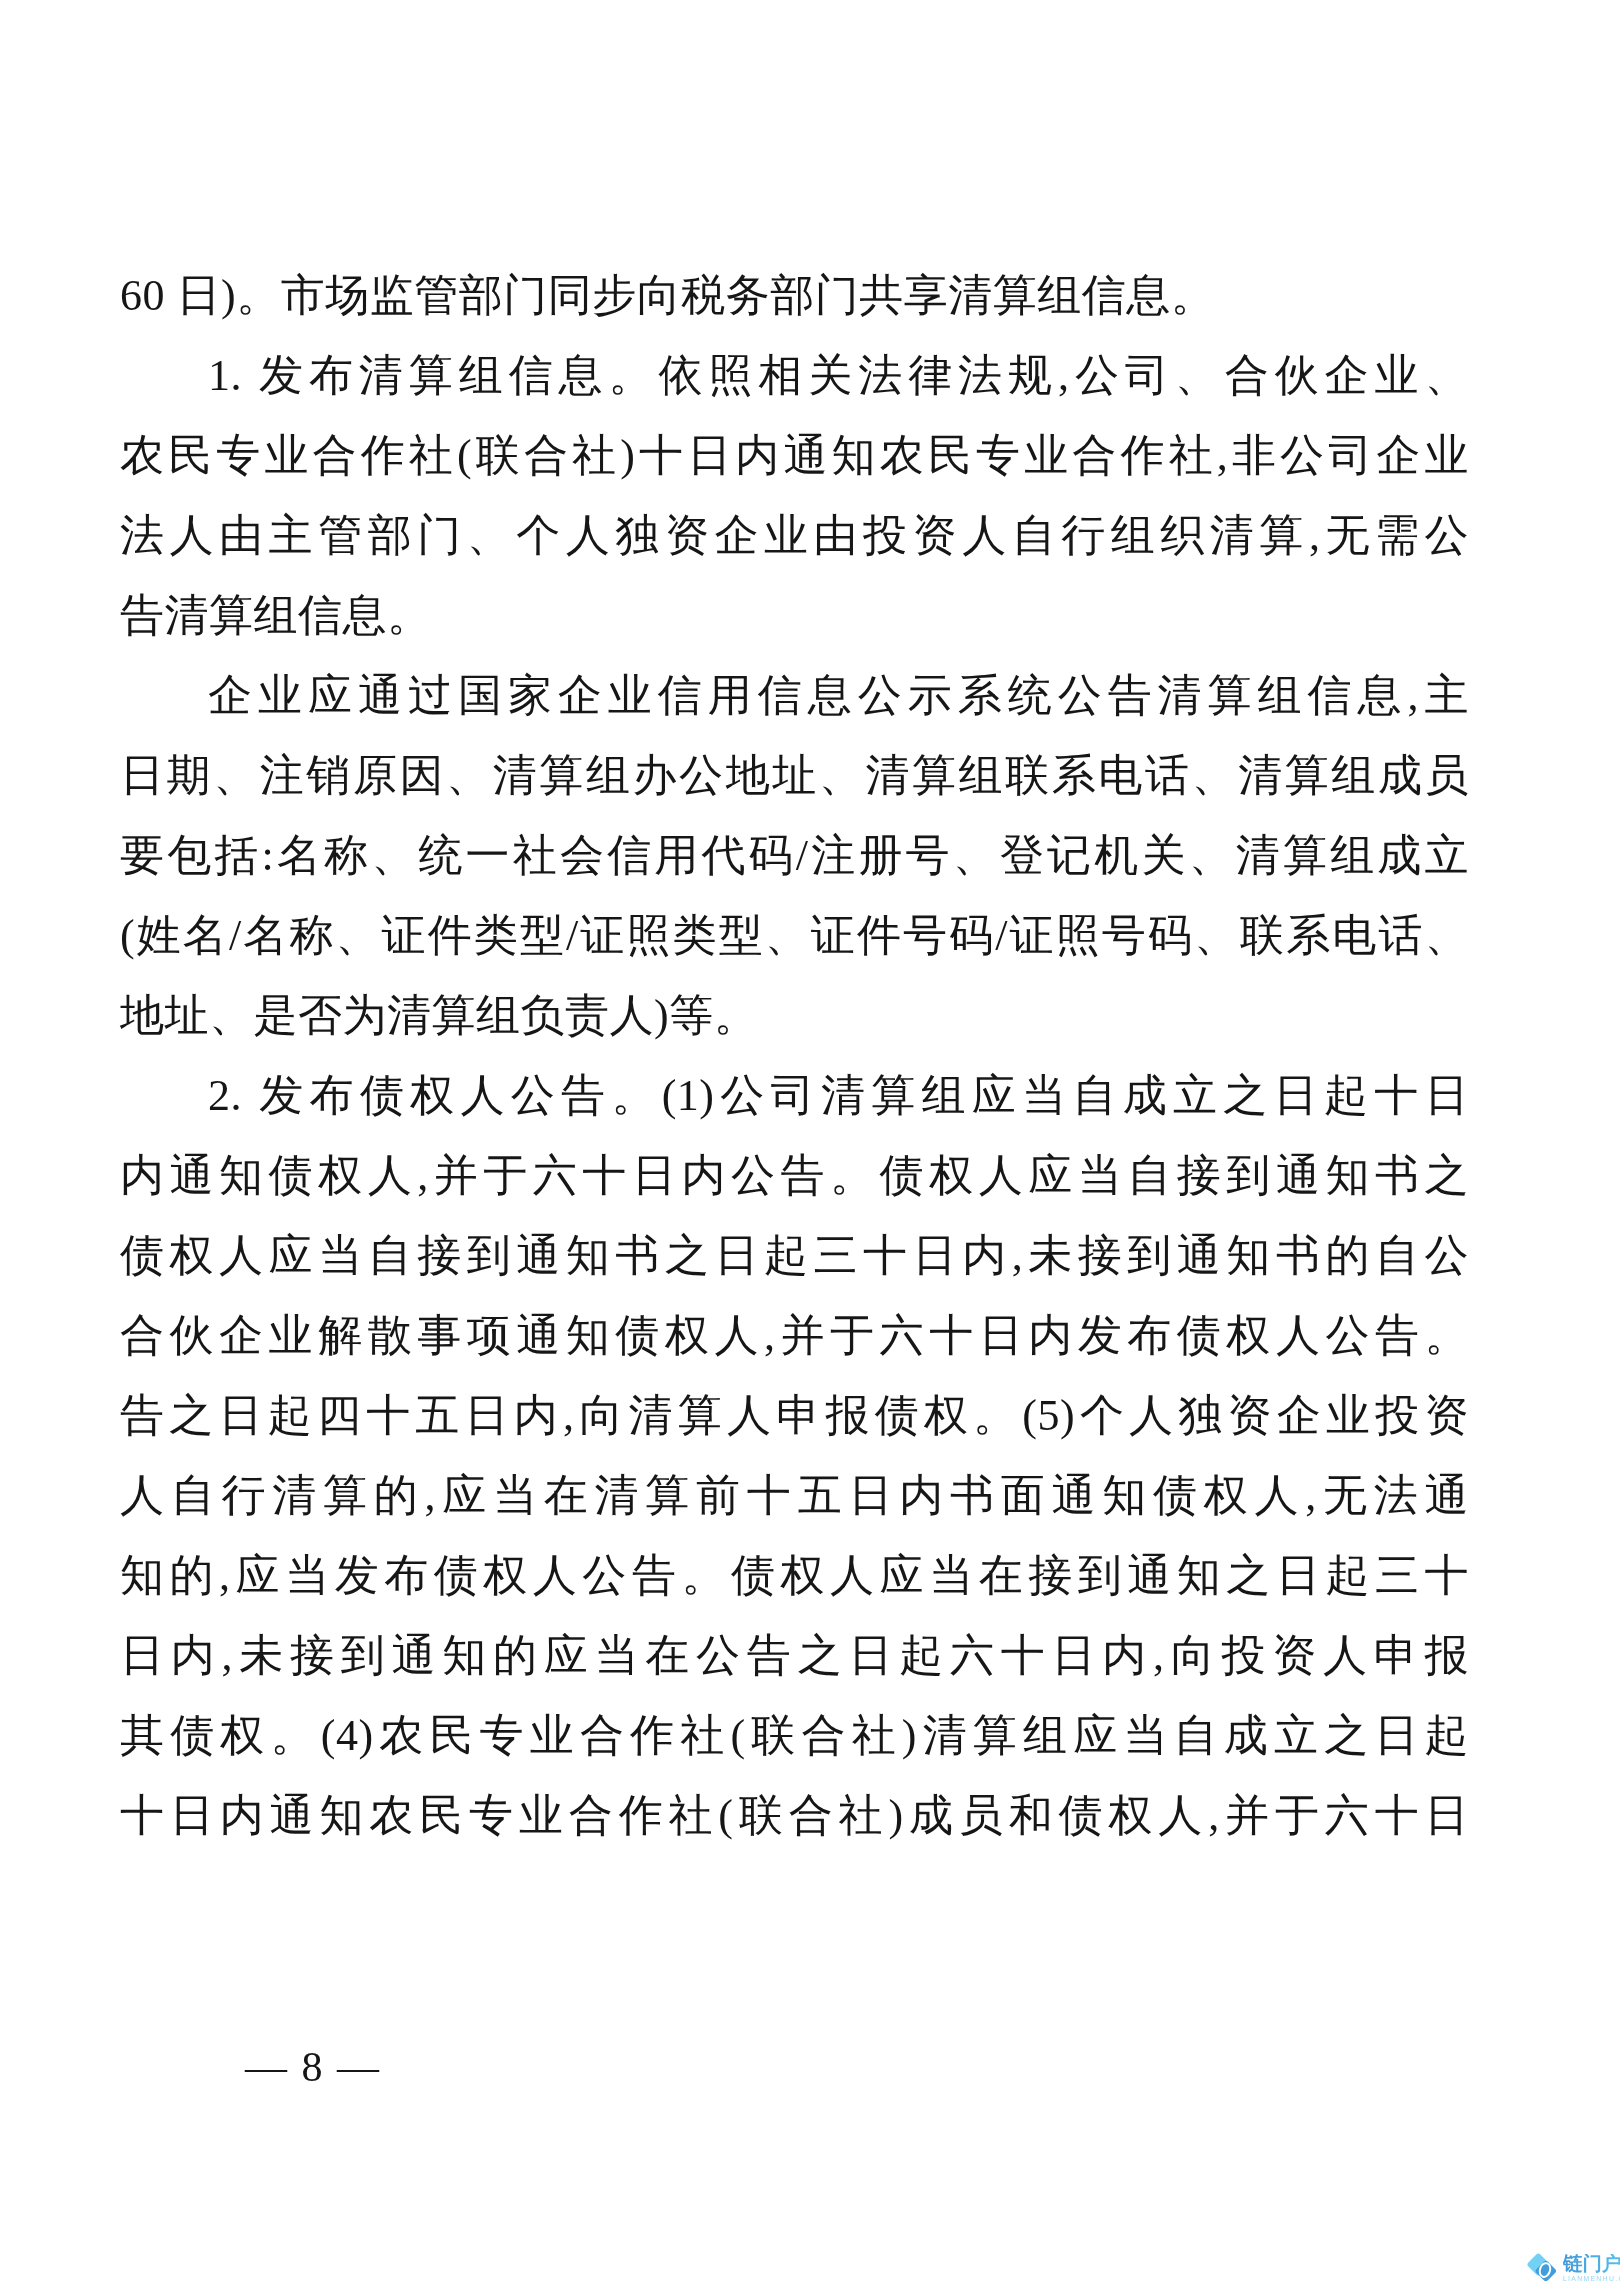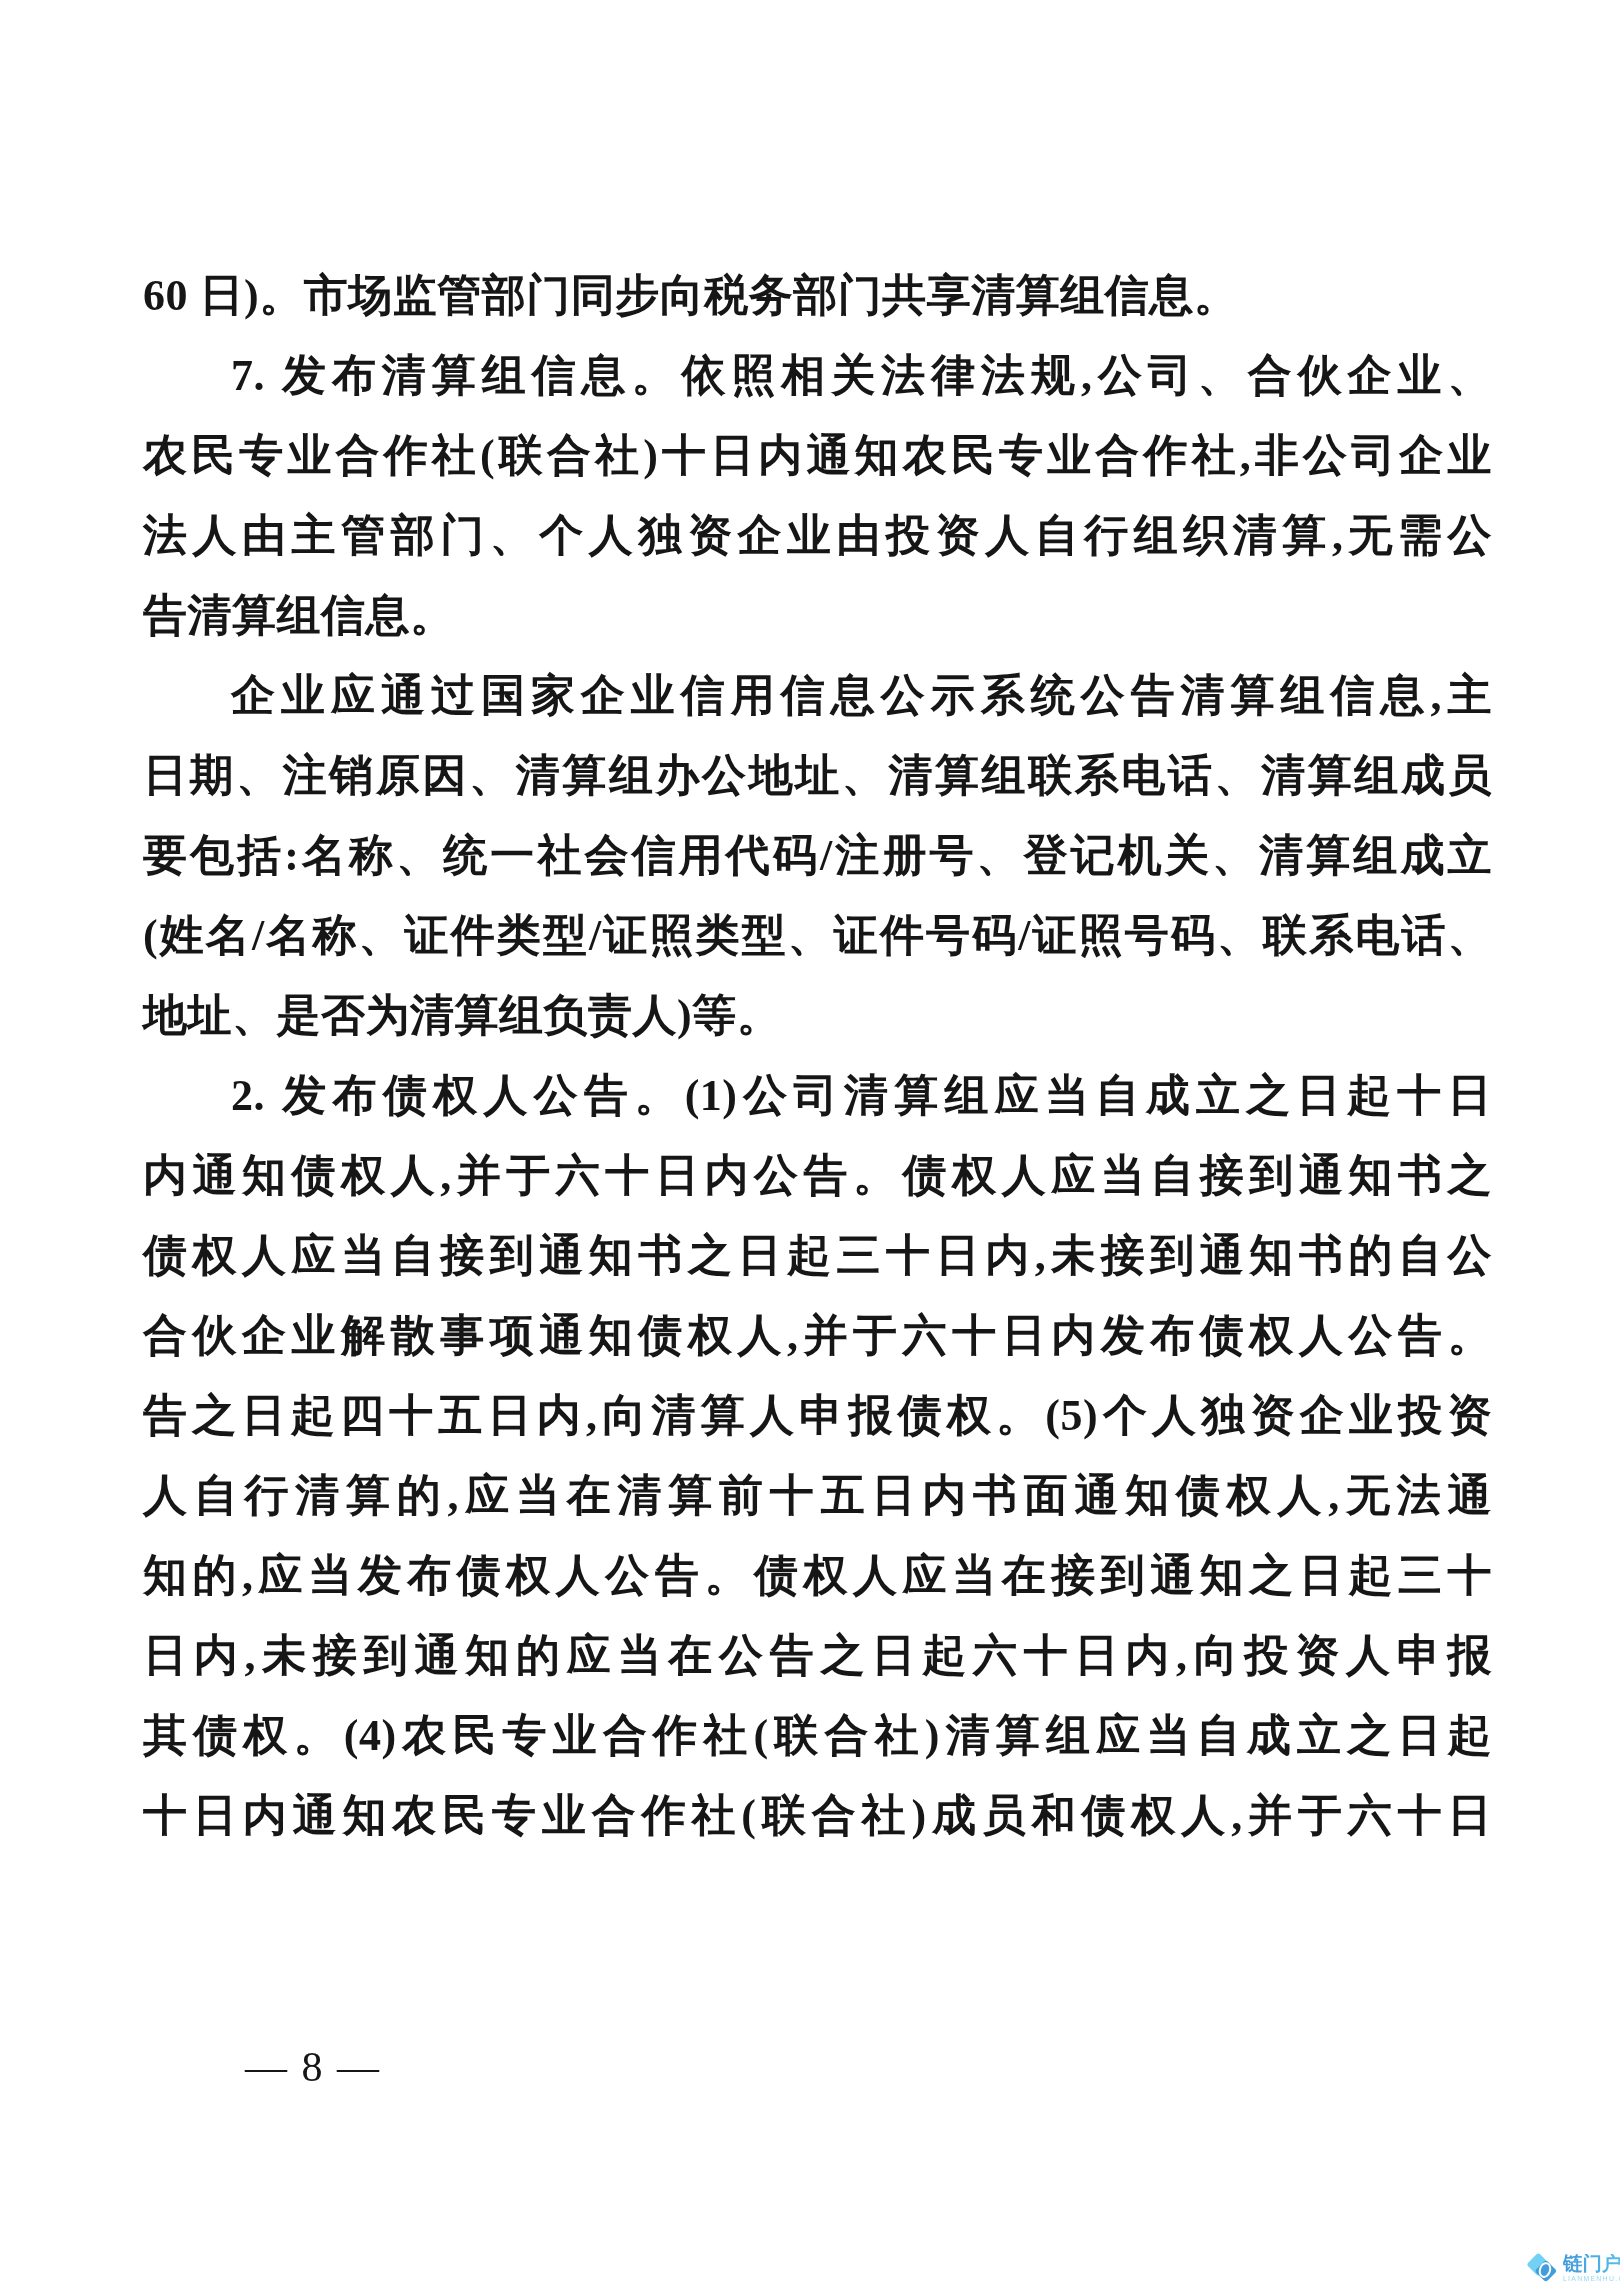--- a/index.html
+++ b/index.html
@@ -13,24 +13,23 @@
   .page {
     position: relative;
     width: 1620px;
     height: 2293px;
     background: #ffffff;
     font-family: "Liberation Serif", "DejaVu Serif", serif;
     color: #161616;
   }
   .text-block {
     position: absolute;
-    left: 143px;
+    left: 120px;
     top: 256px;
     width: 1349px;
-    font-weight: bold;
   }
   .line {
     height: 80px;
     line-height: 80px;
     font-size: 44px;
     color: #161616;
     text-align: justify;
     text-justify: inter-character;
     letter-spacing: 0.5px;
   }
@@ -116,21 +115,21 @@
     margin-top: 2px;
   }
 </style>
 </head>
 <body>
 
 <div class="page">
 
   <div class="text-block">
       <div class="line">60 日)。市场监管部门同步向税务部门共享清算组信息。</div>
-      <div class="line fill indent">7. 发布清算组信息。依照相关法律法规,公司、合伙企业、</div>
+      <div class="line fill indent">1. 发布清算组信息。依照相关法律法规,公司、合伙企业、</div>
       <div class="line fill">农民专业合作社(联合社)十日内通知农民专业合作社,非公司企业</div>
       <div class="line fill">法人由主管部门、个人独资企业由投资人自行组织清算,无需公</div>
       <div class="line">告清算组信息。</div>
       <div class="line fill indent">企业应通过国家企业信用信息公示系统公告清算组信息,主</div>
       <div class="line fill">日期、注销原因、清算组办公地址、清算组联系电话、清算组成员</div>
       <div class="line fill">要包括:名称、统一社会信用代码/注册号、登记机关、清算组成立</div>
       <div class="line fill">(姓名/名称、证件类型/证照类型、证件号码/证照号码、联系电话、</div>
       <div class="line">地址、是否为清算组负责人)等。</div>
       <div class="line fill indent">2. 发布债权人公告。(1)公司清算组应当自成立之日起十日</div>
       <div class="line fill">内通知债权人,并于六十日内公告。债权人应当自接到通知书之</div>

